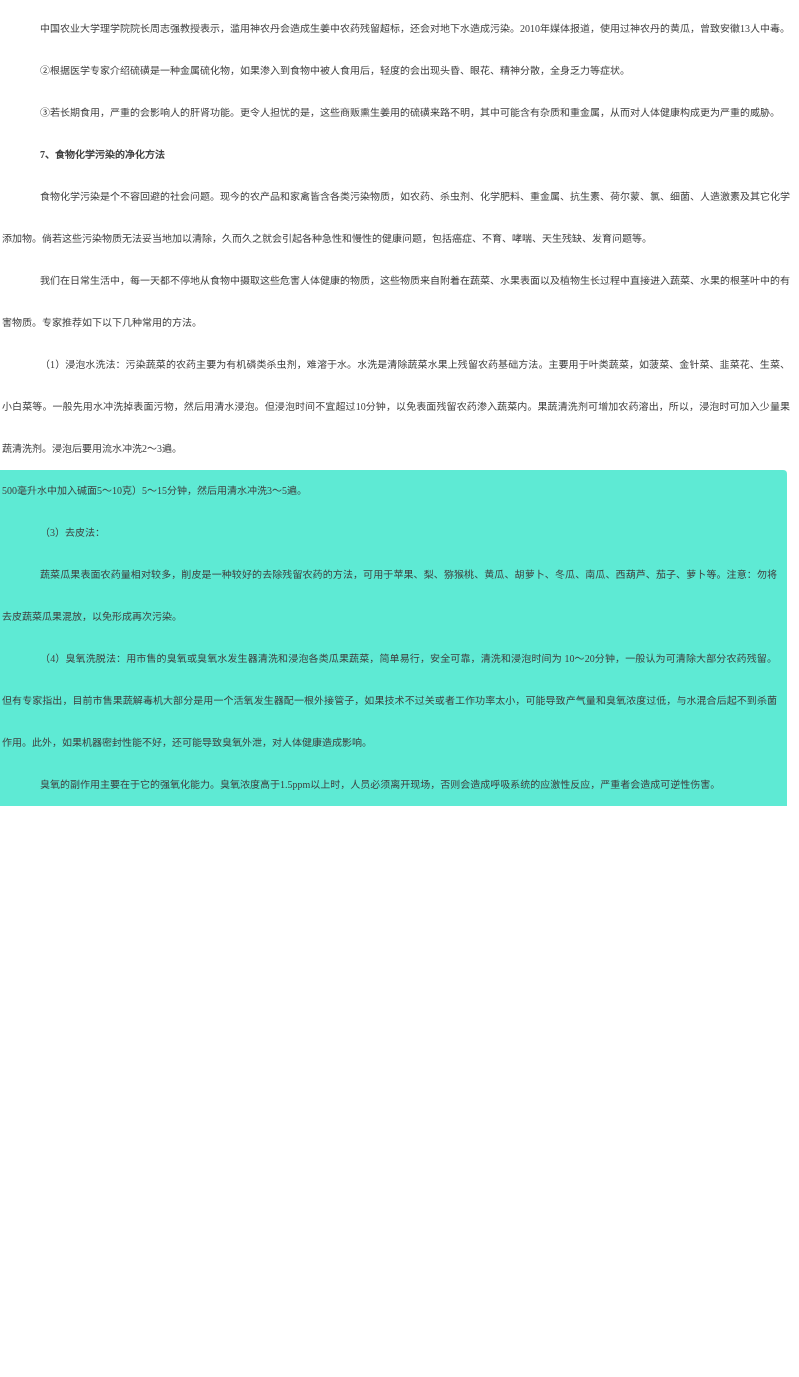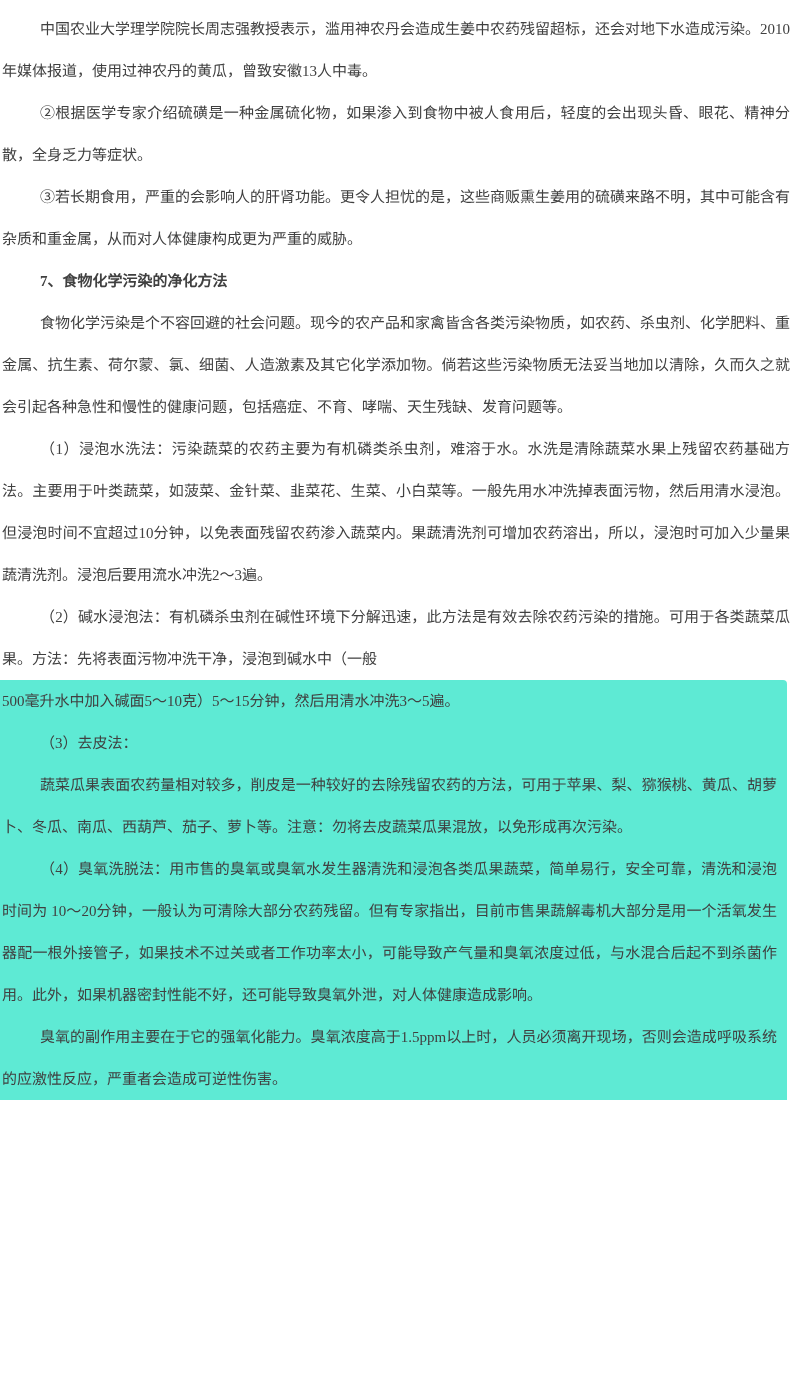--- a/index.html
+++ b/index.html
@@ -8,21 +8,21 @@
     background: #ffffff;
   }
   body {
     width: 799px;
     height: 1377px;
     overflow: hidden;
     font-family: "Liberation Serif", serif;
     color: #404040;
   }
   .doc {
-    font-size: 15px;
+    font-size: 10px;
     line-height: 42px;
     text-align: justify;
   }
   .section-top {
     padding: 8px 9px 0 2px;
   }
   .section-shaded {
     width: 787px;
     box-sizing: border-box;
     padding: 0 10px 0 2px;
@@ -43,22 +43,22 @@
 <body style="background: rgb(255, 255, 255); color: rgb(64, 64, 64);">
 
 <div class="doc">
 
   <div class="section-top">
     <p>中国农业大学理学院院长周志强教授表示，滥用神农丹会造成生姜中农药残留超标，还会对地下水造成污染。2010年媒体报道，使用过神农丹的黄瓜，曾致安徽13人中毒。</p>
     <p>②根据医学专家介绍硫磺是一种金属硫化物，如果渗入到食物中被人食用后，轻度的会出现头昏、眼花、精神分散，全身乏力等症状。</p>
     <p>③若长期食用，严重的会影响人的肝肾功能。更令人担忧的是，这些商贩熏生姜用的硫磺来路不明，其中可能含有杂质和重金属，从而对人体健康构成更为严重的威胁。</p>
     <p class="heading">7、食物化学污染的净化方法</p>
     <p>食物化学污染是个不容回避的社会问题。现今的农产品和家禽皆含各类污染物质，如农药、杀虫剂、化学肥料、重金属、抗生素、荷尔蒙、氯、细菌、人造激素及其它化学添加物。倘若这些污染物质无法妥当地加以清除，久而久之就会引起各种急性和慢性的健康问题，包括癌症、不育、哮喘、天生残缺、发育问题等。</p>
+    <p>我们在日常生活中，每一天都不停地从食物中摄取这些危害人体健康的物质，这些物质来自附着在蔬菜、水果表面以及植物生长过程中直接进入蔬菜、水果的根茎叶中的有害物质。专家推荐如下以下几种常用的方法。</p>
     <p>（1）浸泡水洗法：污染蔬菜的农药主要为有机磷类杀虫剂，难溶于水。水洗是清除蔬菜水果上残留农药基础方法。主要用于叶类蔬菜，如菠菜、金针菜、韭菜花、生菜、小白菜等。一般先用水冲洗掉表面污物，然后用清水浸泡。但浸泡时间不宜超过10分钟，以免表面残留农药渗入蔬菜内。果蔬清洗剂可增加农药溶出，所以，浸泡时可加入少量果蔬清洗剂。浸泡后要用流水冲洗2～3遍。</p>
-    <p>（2）碱水浸泡法：有机磷杀虫剂在碱性环境下分解迅速，此方法是有效去除农药污染的措施。可用于各类蔬菜瓜果。方法：先将表面污物冲洗干净，浸泡到碱水中（一般</p>
   </div>
 
   <div class="section-shaded" style="background: #5eead4;">
     <p class="no-indent">500毫升水中加入碱面5～10克）5～15分钟，然后用清水冲洗3～5遍。</p>
     <p>（3）去皮法：</p>
     <p>蔬菜瓜果表面农药量相对较多，削皮是一种较好的去除残留农药的方法，可用于苹果、梨、猕猴桃、黄瓜、胡萝卜、冬瓜、南瓜、西葫芦、茄子、萝卜等。注意：勿将去皮蔬菜瓜果混放，以免形成再次污染。</p>
     <p>（4）臭氧洗脱法：用市售的臭氧或臭氧水发生器清洗和浸泡各类瓜果蔬菜，简单易行，安全可靠，清洗和浸泡时间为 10～20分钟，一般认为可清除大部分农药残留。但有专家指出，目前市售果蔬解毒机大部分是用一个活氧发生器配一根外接管子，如果技术不过关或者工作功率太小，可能导致产气量和臭氧浓度过低，与水混合后起不到杀菌作用。此外，如果机器密封性能不好，还可能导致臭氧外泄，对人体健康造成影响。</p>
     <p>臭氧的副作用主要在于它的强氧化能力。臭氧浓度高于1.5ppm以上时，人员必须离开现场，否则会造成呼吸系统的应激性反应，严重者会造成可逆性伤害。</p>
   </div>
 

